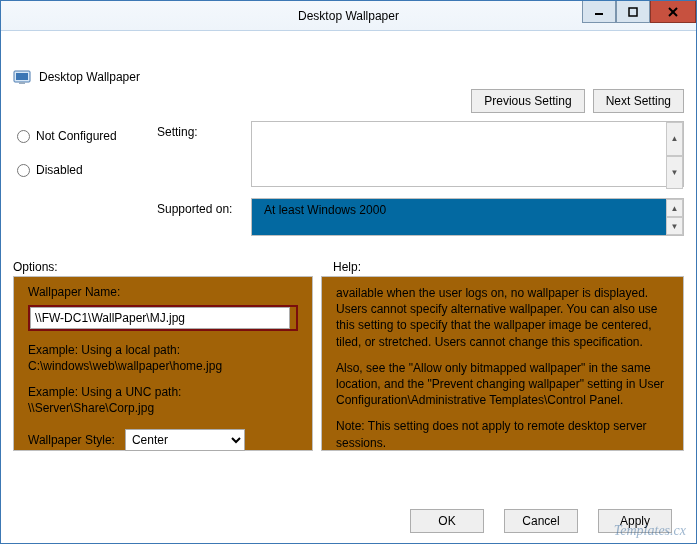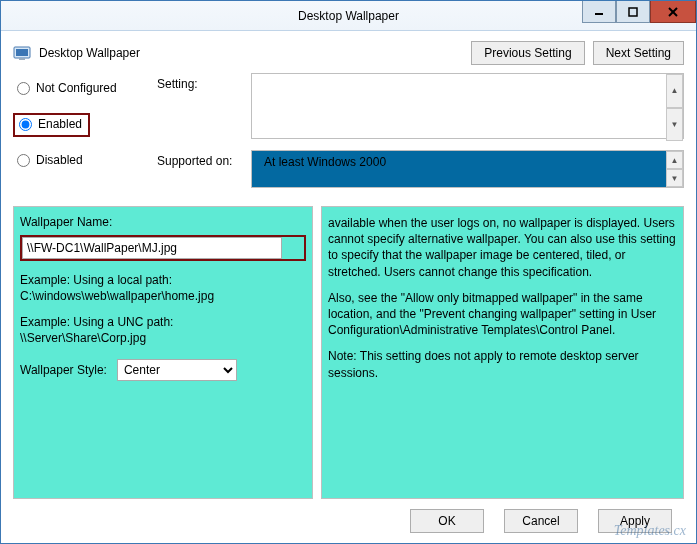--- a/index.html
+++ b/index.html
@@ -9,37 +9,37 @@
   .title-text { position:absolute; left:50%; transform:translateX(-50%); font-size:12px; }
   .winbtns { position:absolute; right:0; top:0; display:flex; height:22px;}
   .winbtn { width:34px; height:22px; border:1px solid #7a94ad; border-top:none; display:flex; align-items:center; justify-content:center; font-family:Arial; font-size:12px; background:#d8e4ef;}
   .winbtn.close { background:#c7513f; color:#000; border-color:#8a3428; width:46px;}
   .winbtn.min svg, .winbtn.max svg { display:block;}
   .body { flex:1; padding:10px 12px 6px 12px; display:flex; flex-direction:column; overflow:hidden;}
   .header-row { display:flex; align-items:center; margin-bottom:8px;}
   .header-row .icon { width:18px; height:18px; margin-right:8px;}
   .header-title { font-size:12px;}
   .nav-btns { margin-left:auto; display:flex; gap:8px;}
-  .btn { padding:4px 12px; border:1px solid #adadad; background:#efefef; font-size:12px; cursor:default;}
+  .btn { padding:4px 12px; border:1px solid #adadad; background:#efefef; font-size:12px; cursor:default;margin-top:48px;}
   .top-grid { display:grid; grid-template-columns:140px 90px 1fr; column-gap:4px; row-gap:8px; align-items:start; margin-bottom:10px;}
   .radio-col { padding-top:2px; grid-row: 1 / span 3;}
   .radio-row { display:flex; align-items:center; margin:4px 0 16px 0; padding:2px 4px;}
   .radio-row input{margin:0 6px 0 0;}
   .highlight-box { border:2px solid #7a0d0d; padding:0 2px 2px 0; display:inline-block;}
   .lbl-cell { padding-top:4px;}
   .comment-box { position:relative;}
   .textarea { width:100%; height:66px; border:1px solid #bfbfbf; background:#fff; resize:none; font-family:inherit; font-size:12px; padding:2px 20px 2px 4px;}
   .supported-wrap { position:relative; width:100%;}
   .supported-box { width:100%; border:1px solid #bfbfbf; background:#0369a1; padding:4px 20px 18px 12px; font-size:12px; min-height:38px; position:relative;}
   .spin { position:absolute; right:1px; top:1px; bottom:1px; width:17px; display:flex; flex-direction:column;}
   .spin .sbtn { flex:1; border:1px solid #c8c8c8; background:#f0f0f0; display:flex; align-items:center; justify-content:center; font-size:8px; color:#555;}
   .labels-row { display:flex; margin:6px 0 2px 0;}
   .labels-row .opt-lbl { width:320px;}
   .panels { flex:1; display:flex; gap:8px; min-height:0;}
-  .panel { border:1px solid #bfbfbf; background:#5eead4; padding:8px 6px; font-size:12px;}
+  .panel { border:1px solid #bfbfbf; background:#a16207; padding:8px 14px; font-size:12px;}
   .panel.options { width:300px; display:flex; flex-direction:column;}
   .panel.help { flex:1; overflow:hidden; line-height:1.35;}
   .panel.help p{margin:0 0 10px 0;}
   .wp-input-wrap { border:2px solid #7a0d0d; display:inline-block; margin:6px 0 10px 0; padding:0;}
   .wp-input { width:260px; border:1px solid #acacac; padding:3px 4px; font-size:12px; font-family:inherit;}
   .example-lbl { margin:2px 0;}
   .example-val { margin:0 0 10px 0;}
   .style-row { display:flex; align-items:center; gap:10px; margin-top:4px;}
   .style-row select { width:120px; border:1px solid #acacac; font-size:12px; padding:2px 2px; background:#fff;}
   .footer { display:flex; justify-content:flex-end; gap:20px; padding:10px 12px 4px 0; align-items:center;}
@@ -89,26 +89,20 @@
         <button class="btn">Next Setting</button>
       </div>
     </div>
 
     <div class="top-grid">
       <div class="radio-col">
         <label class="radio-row">
           <input type="radio" name="state" style="">
           <span>Not Configured</span>
         </label>
-        <div class="highlight-box">
-          <label class="radio-row" style="margin:0;">
-            <input type="radio" name="state" checked="" style="">
-            <span>Enabled</span>
-          </label>
-        </div>
         <label class="radio-row" style="margin-top:14px;">
           <input type="radio" name="state" style="">
           <span>Disabled</span>
         </label>
       </div>
 
       <div class="lbl-cell">Setting:</div>
       <div class="comment-box">
         <textarea class="textarea" value="" style=""></textarea>
         <div class="spin">
@@ -120,20 +114,24 @@
       <div class="lbl-cell">Supported on:</div>
       <div class="supported-wrap">
         <div class="supported-box">At least Windows 2000</div>
         <div class="spin">
           <div class="sbtn">▲</div>
           <div class="sbtn">▼</div>
         </div>
       </div>
     </div>
 
+    <div class="labels-row">
+      <span class="opt-lbl">Options:</span>
+      <span>Help:</span>
+    </div>
 
     <div class="panels">
       <div class="panel options">
         <div>Wallpaper Name:</div>
         <div class="wp-input-wrap">
           <input class="wp-input" value="\\FW-DC1\WallPaper\MJ.jpg" style="">
         </div>
         <div class="example-lbl">Example: Using a local path:</div>
         <div class="example-val">C:\windows\web\wallpaper\home.jpg</div>
         <div class="example-lbl">Example: Using a UNC path:</div>

